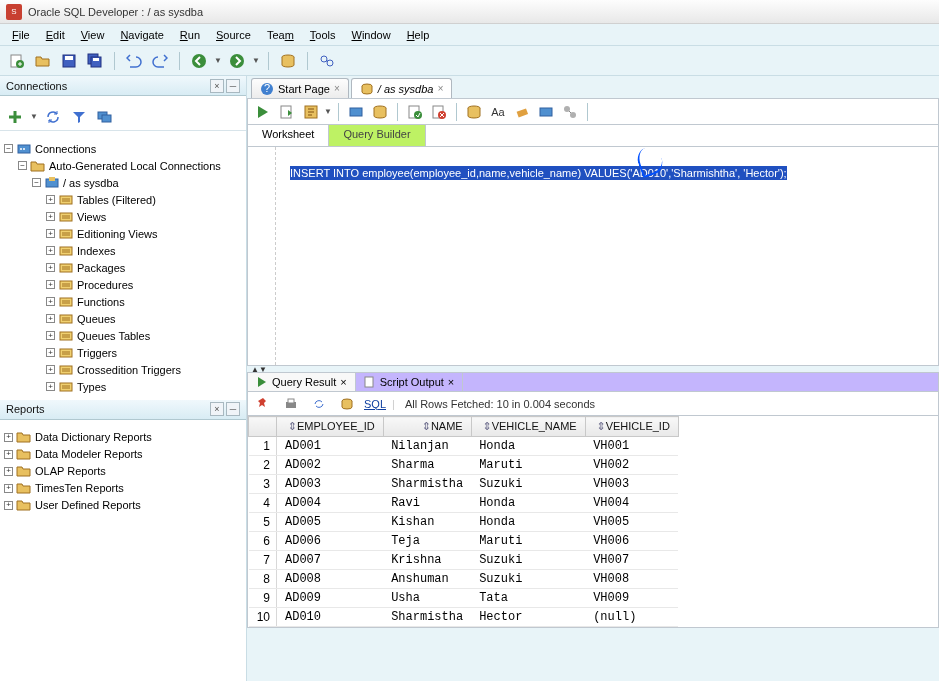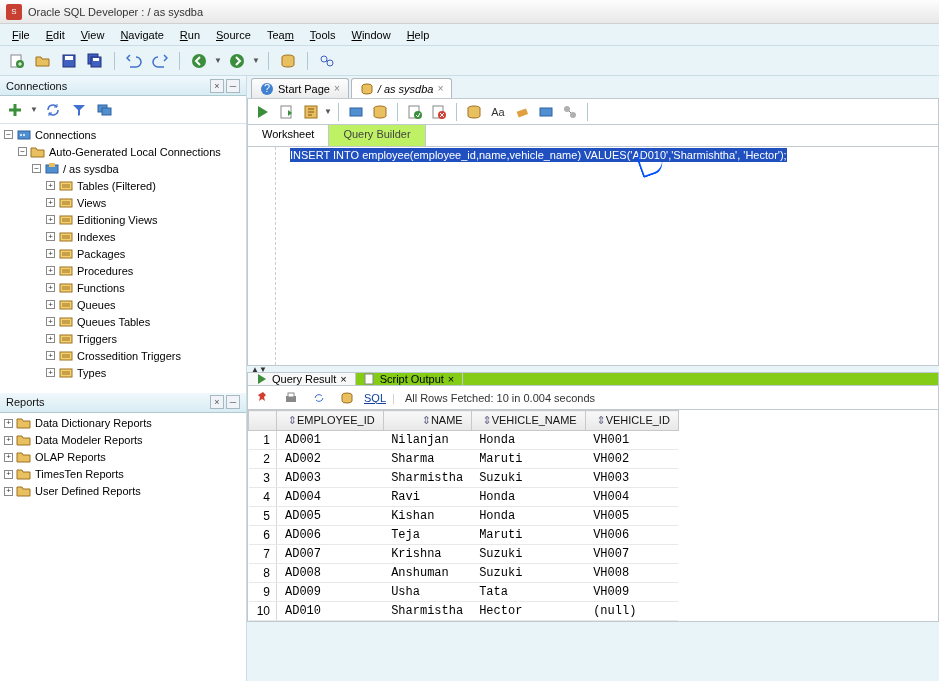--- a/index.html
+++ b/index.html
@@ -7,21 +7,21 @@
 .titlebar { height:24px; background:linear-gradient(#fdfdfd,#e8e8e8); display:flex; align-items:center; padding:0 6px; border-bottom:1px solid #d0d0d0; }
 .titlebar .app-icon { width:16px; height:16px; background:#c84031; border-radius:2px; margin-right:6px; display:flex; align-items:center; justify-content:center; color:#fff; font-size:8px; }
 .titlebar span { color:#333; }
 .menubar { height:22px; background:#e8f4f8; display:flex; align-items:center; padding:0 4px; border-bottom:1px solid #c9dde5; }
 .menubar .mi { padding:2px 8px; cursor:pointer; }
 .menubar .mi u { text-decoration:underline; }
 .toolbar-main { height:30px; background:#e8f4f8; display:flex; align-items:center; padding:0 6px; gap:4px; border-bottom:1px solid #c9dde5; }
 .tb-icon { width:22px; height:22px; display:flex; align-items:center; justify-content:center; cursor:pointer; border-radius:2px; }
 .tb-sep { width:1px; height:18px; background:#b0c8d0; margin:0 4px; }
 .content { display:flex; height:605px; }
-.left-col { width:247px; display:flex; flex-direction:column; border-right:1px solid #c9dde5; }
+.left-col { width:247px; display:flex; flex-direction:column; border-right:1px solid #c9dde5;gap:7px; }
 .panel-head { height:20px; background:linear-gradient(#f0f8fc,#d8ecf4); border-bottom:1px solid #b0c8d0; display:flex; align-items:center; padding:0 6px; justify-content:space-between; }
 .panel-head .title { color:#111; }
 .panel-head .ctrls { display:flex; gap:2px; }
 .panel-head .ctrls span { width:14px; height:14px; border:1px solid #a8b8c0; background:#f0f4f8; cursor:pointer; display:flex; align-items:center; justify-content:center; font-size:9px; color:#555; }
 .panel-tools { height:28px; display:flex; align-items:center; padding:0 4px; gap:4px; border-bottom:1px solid #d8e4ea; }
 .tree { flex:1; overflow:auto; padding:2px 0; }
 .tree-row { display:flex; align-items:center; height:17px; padding-left:4px; white-space:nowrap; cursor:pointer; }
 .tree-ind { display:inline-block; }
 .tree-exp { width:9px; height:9px; border:1px solid #888; margin-right:3px; display:inline-flex; align-items:center; justify-content:center; font-size:8px; line-height:1; color:#333; background:#fff; }
 .tree-icon { width:16px; height:16px; margin-right:3px; display:inline-flex; align-items:center; justify-content:center; }
@@ -29,25 +29,25 @@
 .tabs-row { height:22px; display:flex; align-items:flex-end; padding:0 4px; gap:2px; background:#e8f4f8; }
 .tab { height:20px; background:linear-gradient(#fdfdfd,#ececec); border:1px solid #b0b8c0; border-bottom:none; border-radius:3px 3px 0 0; padding:0 8px; display:flex; align-items:center; gap:4px; cursor:pointer; }
 .tab.active { background:#fff; font-style:italic; }
 .tab .close { font-size:10px; color:#888; cursor:pointer; }
 .ws-toolbar { height:26px; background:#fff; border:1px solid #c0c8d0; border-bottom:none; display:flex; align-items:center; padding:0 4px; gap:2px; }
 .ws-tabs { height:22px; display:flex; border:1px solid #c0c8d0; border-bottom:none; background:#fff; }
 .ws-tab { padding:3px 14px; border-right:1px solid #c0c8d0; cursor:pointer; color:#444; background:#bef264; }
 .ws-tab.active { background:#fff; color:#000; }
 .editor { height:220px; background:#fff; border:1px solid #c0c8d0; position:relative; overflow:hidden; }
 .gutter { position:absolute; left:0; top:0; width:28px; height:100%; border-right:1px dashed #ccc; }
-.sql-line { position:absolute; left:30px; top:2px; right:2px; font-family:Consolas,'Courier New',monospace; font-size:12px; white-space:nowrap;padding-left:12px; }
+.sql-line { position:absolute; left:30px; top:20px; right:2px; font-family:Consolas,'Courier New',monospace; font-size:12px; white-space:nowrap;padding-left:12px; }
 .sql-sel { background:#2050c0; color:#fff; padding:1px 0; }
 .cursor-line { position:absolute; left:390px; top:0px; width:24px; height:28px; border:2px solid #0050ff; border-radius:50% 50% 50% 10%; border-top:none; border-right:none; transform:rotate(-20deg); }
 .splitter-h { height:6px; background:#e8f4f8; display:flex; align-items:center; justify-content:flex-start; padding-left:4px; color:#333; font-size:8px; cursor:row-resize; }
-.results-tabs { height:14px; background:#84cc16; border:1px solid #c0c8d0; border-bottom:1px solid #c0c8d0; display:flex; align-items:center; }
+.results-tabs { height:20px; background:#c4b5fd; border:1px solid #c0c8d0; border-bottom:1px solid #c0c8d0; display:flex; align-items:center; }
 .res-tab { height:100%; padding:0 8px; display:flex; align-items:center; gap:4px; border-right:1px solid #c0c8d0; cursor:pointer; }
 .res-tab.active { background:#f8f8f8; }
 .res-toolbar { height:24px; background:#fff; border:1px solid #c0c8d0; border-top:none; display:flex; align-items:center; padding:0 4px; gap:6px; }
 .res-toolbar .link { color:#1040a0; text-decoration:underline; cursor:pointer; }
 .res-toolbar .status { color:#333; margin-left:4px; }
 .grid { background:#fff; border:1px solid #c0c8d0; border-top:none; overflow:auto; }
 .grid table { border-collapse:collapse; }
 .grid th { background:linear-gradient(#f8f8f8,#e8e8e8); border:1px solid #c8c8c8; padding:3px 8px; text-align:right; font-weight:normal; color:#111; }
 .grid th .sort { display:inline-block; width:12px; color:#668; }
 .grid td { border-bottom:1px solid #e8e8e8; padding:2px 8px; font-family:Consolas,'Courier New',monospace; font-size:12px; }

